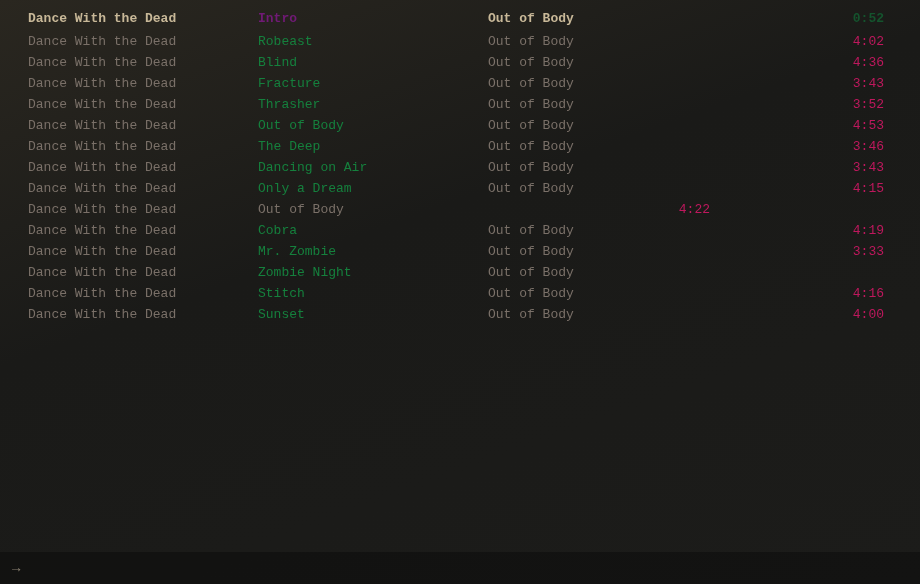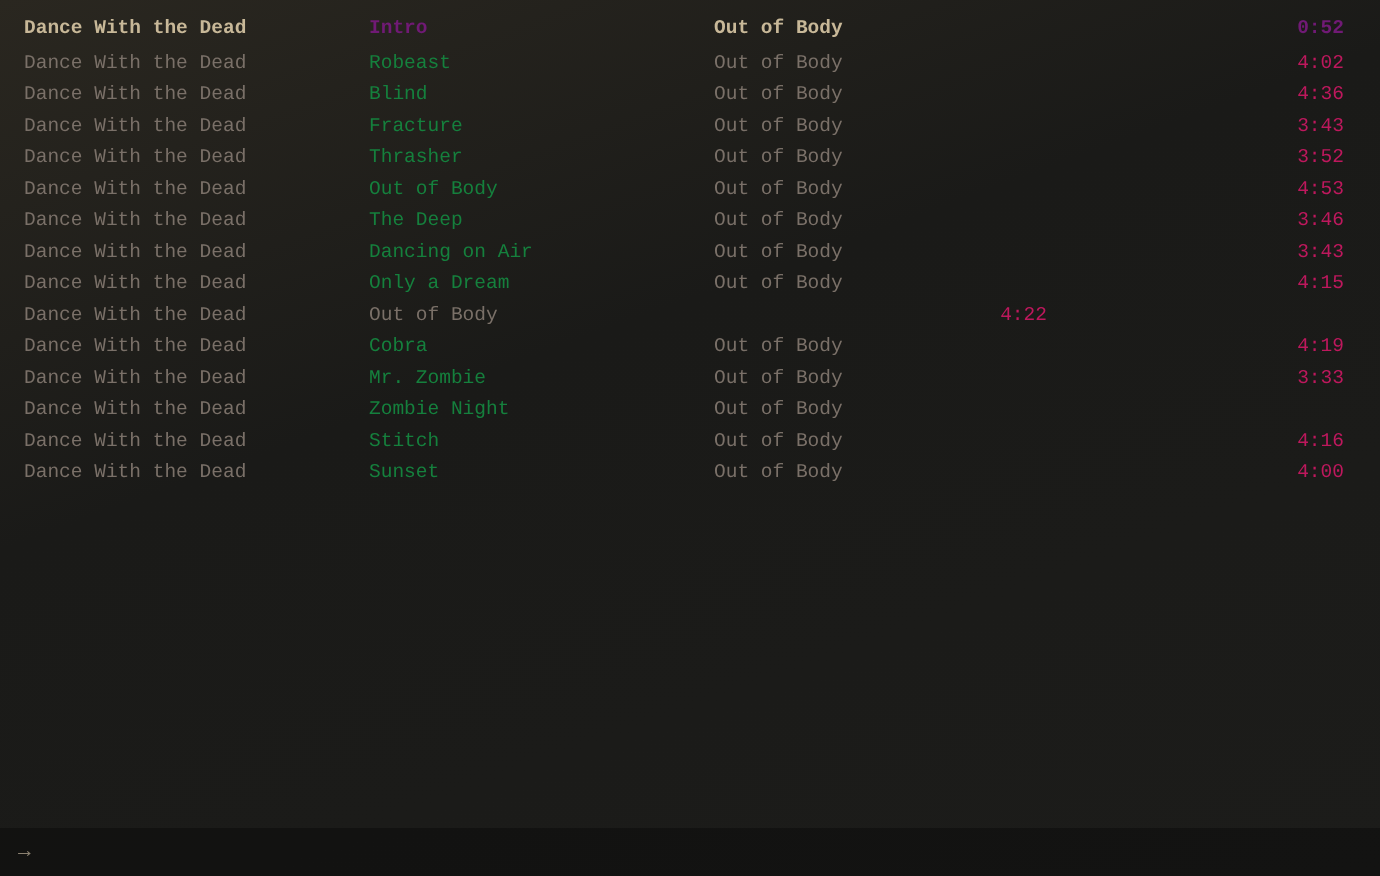--- a/index.html
+++ b/index.html
@@ -13,21 +13,21 @@
       height: 584px;
       background: linear-gradient(160deg, #2a2720 0%, #1a1a18 40%, #1c1c1a 100%);
       font-family: 'Courier New', Courier, monospace;
       font-size: 13px;
       color: #8a8070;
       overflow: hidden;
       position: relative;
     }
 
     .track-list {
-      padding: 8px 4px;
+      padding: 8px 16px;
       width: 100%;
     }
 
     .track-row {
       display: grid;
       grid-template-columns: 230px 230px 230px 1fr;
       padding: 3px 12px 3px 12px;
       align-items: center;
       cursor: pointer;
     }
@@ -63,21 +63,21 @@
 
     .track-row.header .col-title {
       color: #701a75;
     }
 
     .track-row.header .col-album {
       color: #c8b898;
     }
 
     .track-row.header .col-duration {
-      color: #701a75;
+      color: #14532d;
     }
 
     .bottom-bar {
       position: absolute;
       bottom: 0;
       left: 0;
       right: 0;
       height: 32px;
       background: rgba(0,0,0,0.3);
       display: flex;

